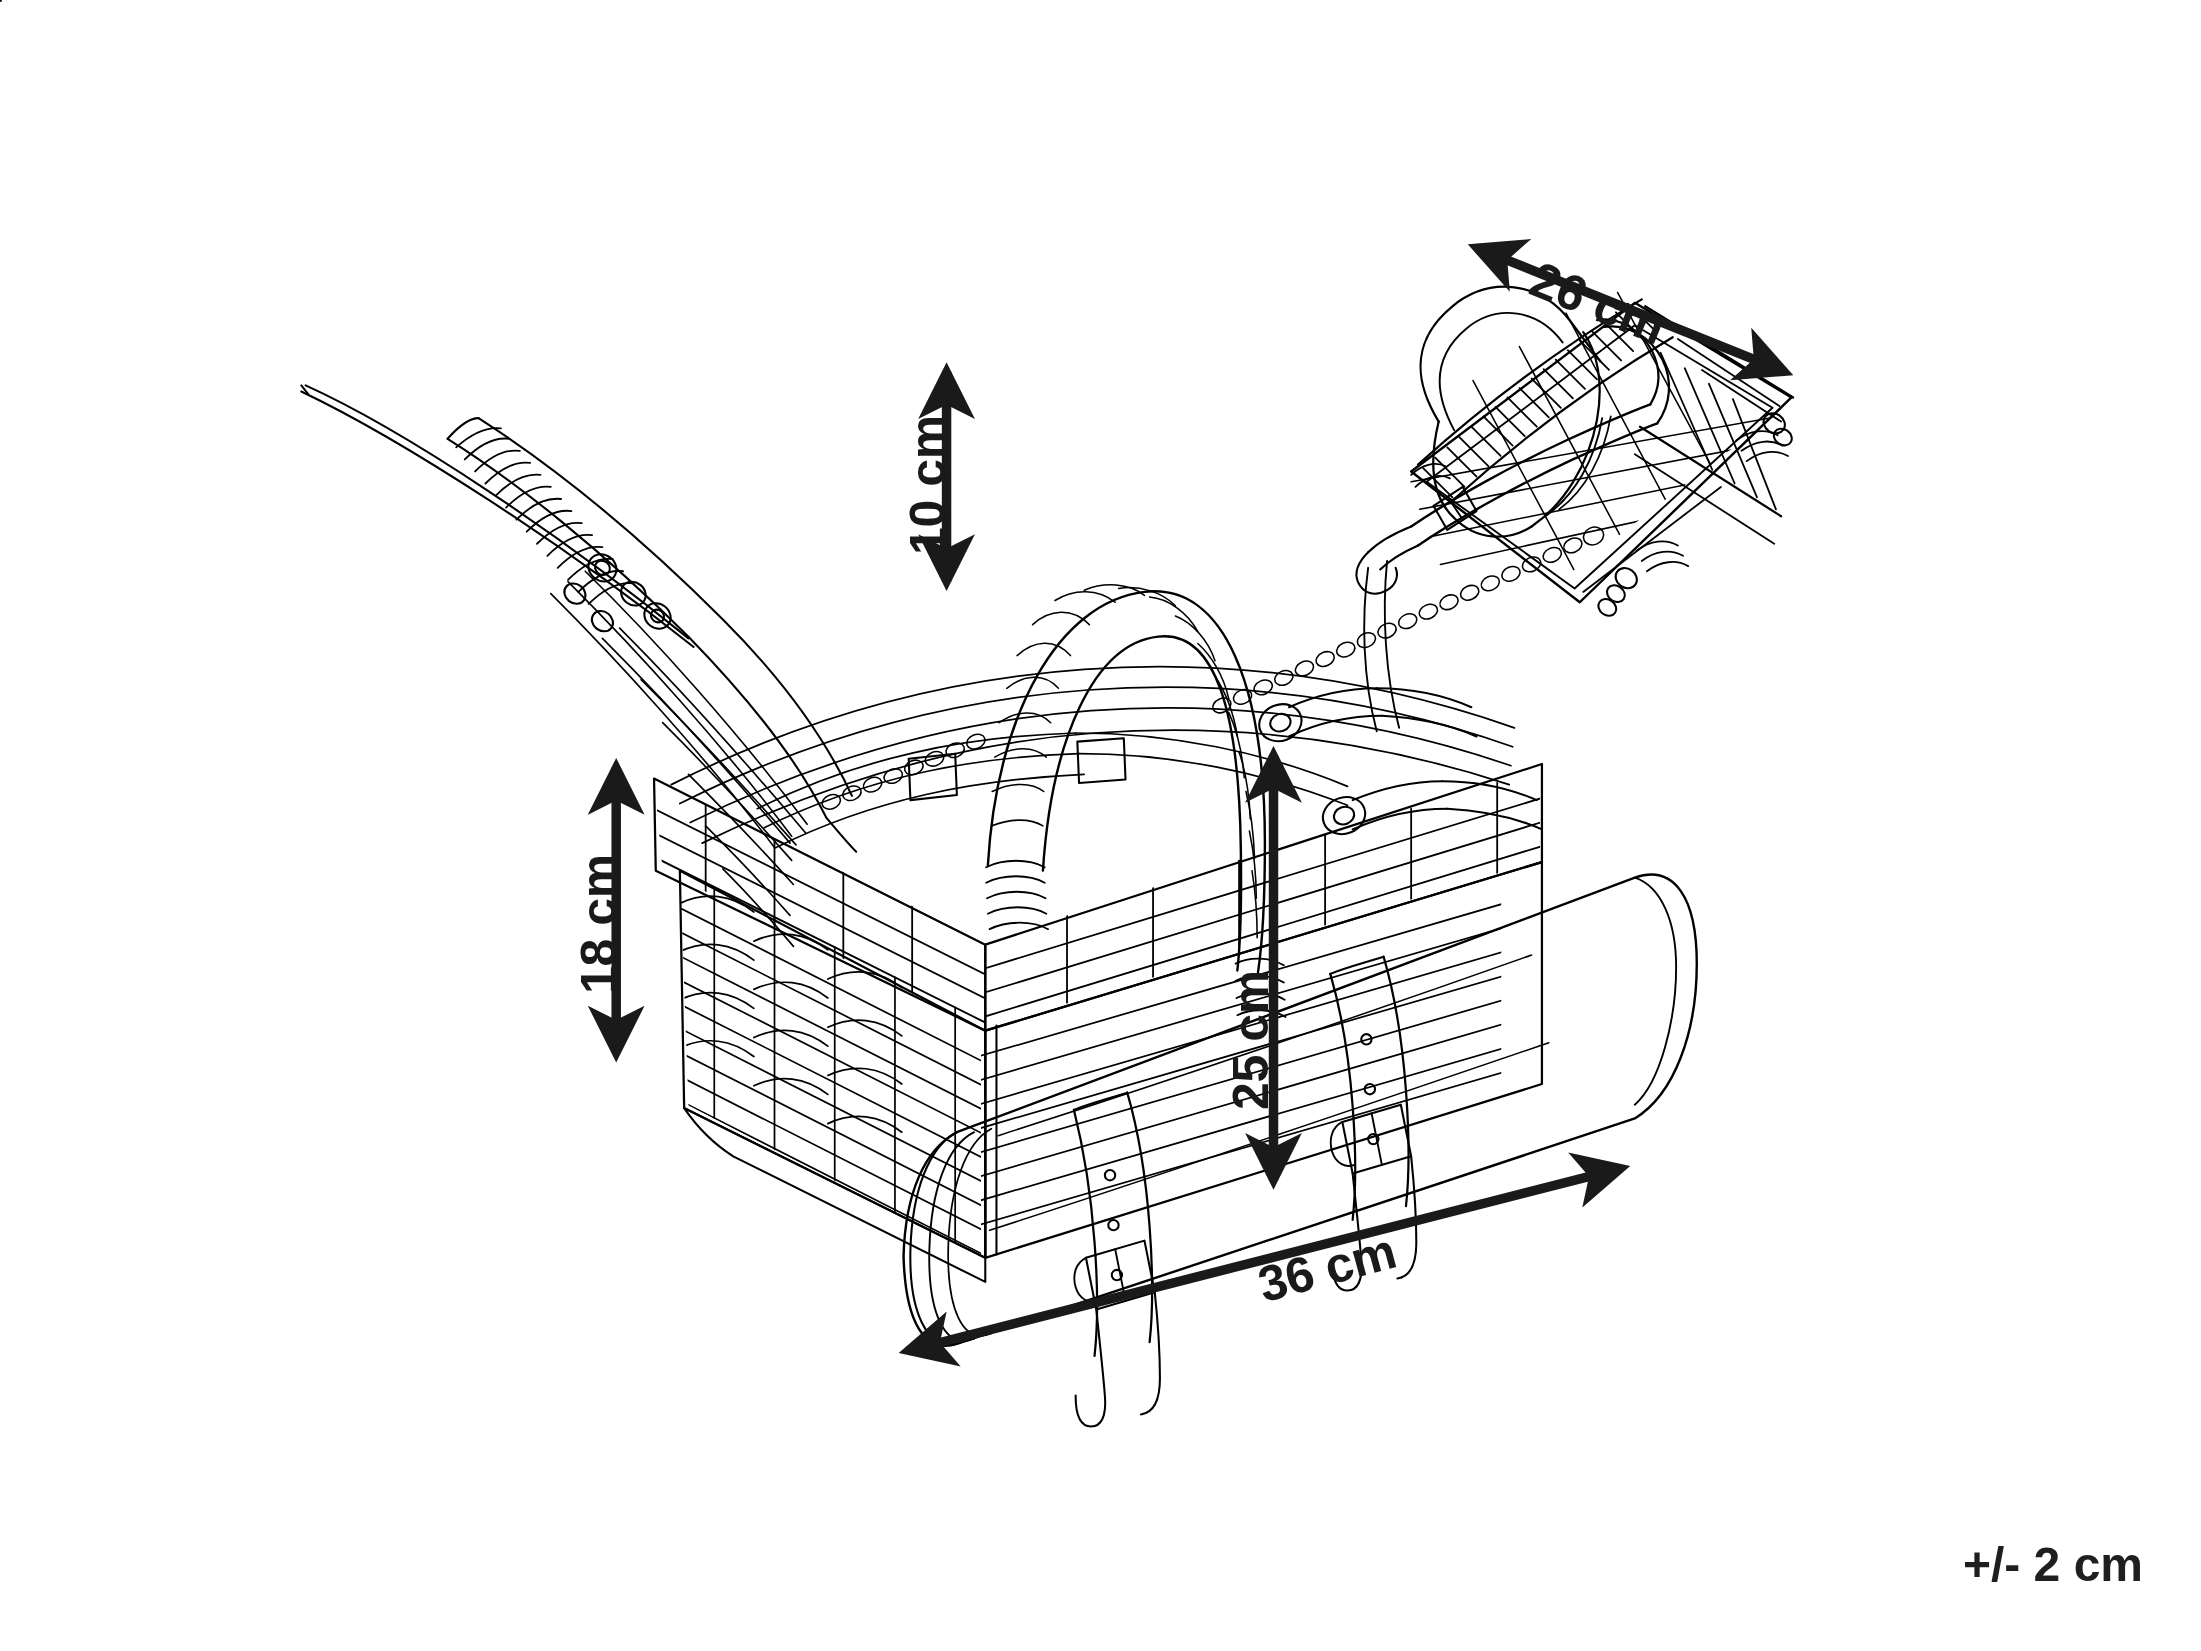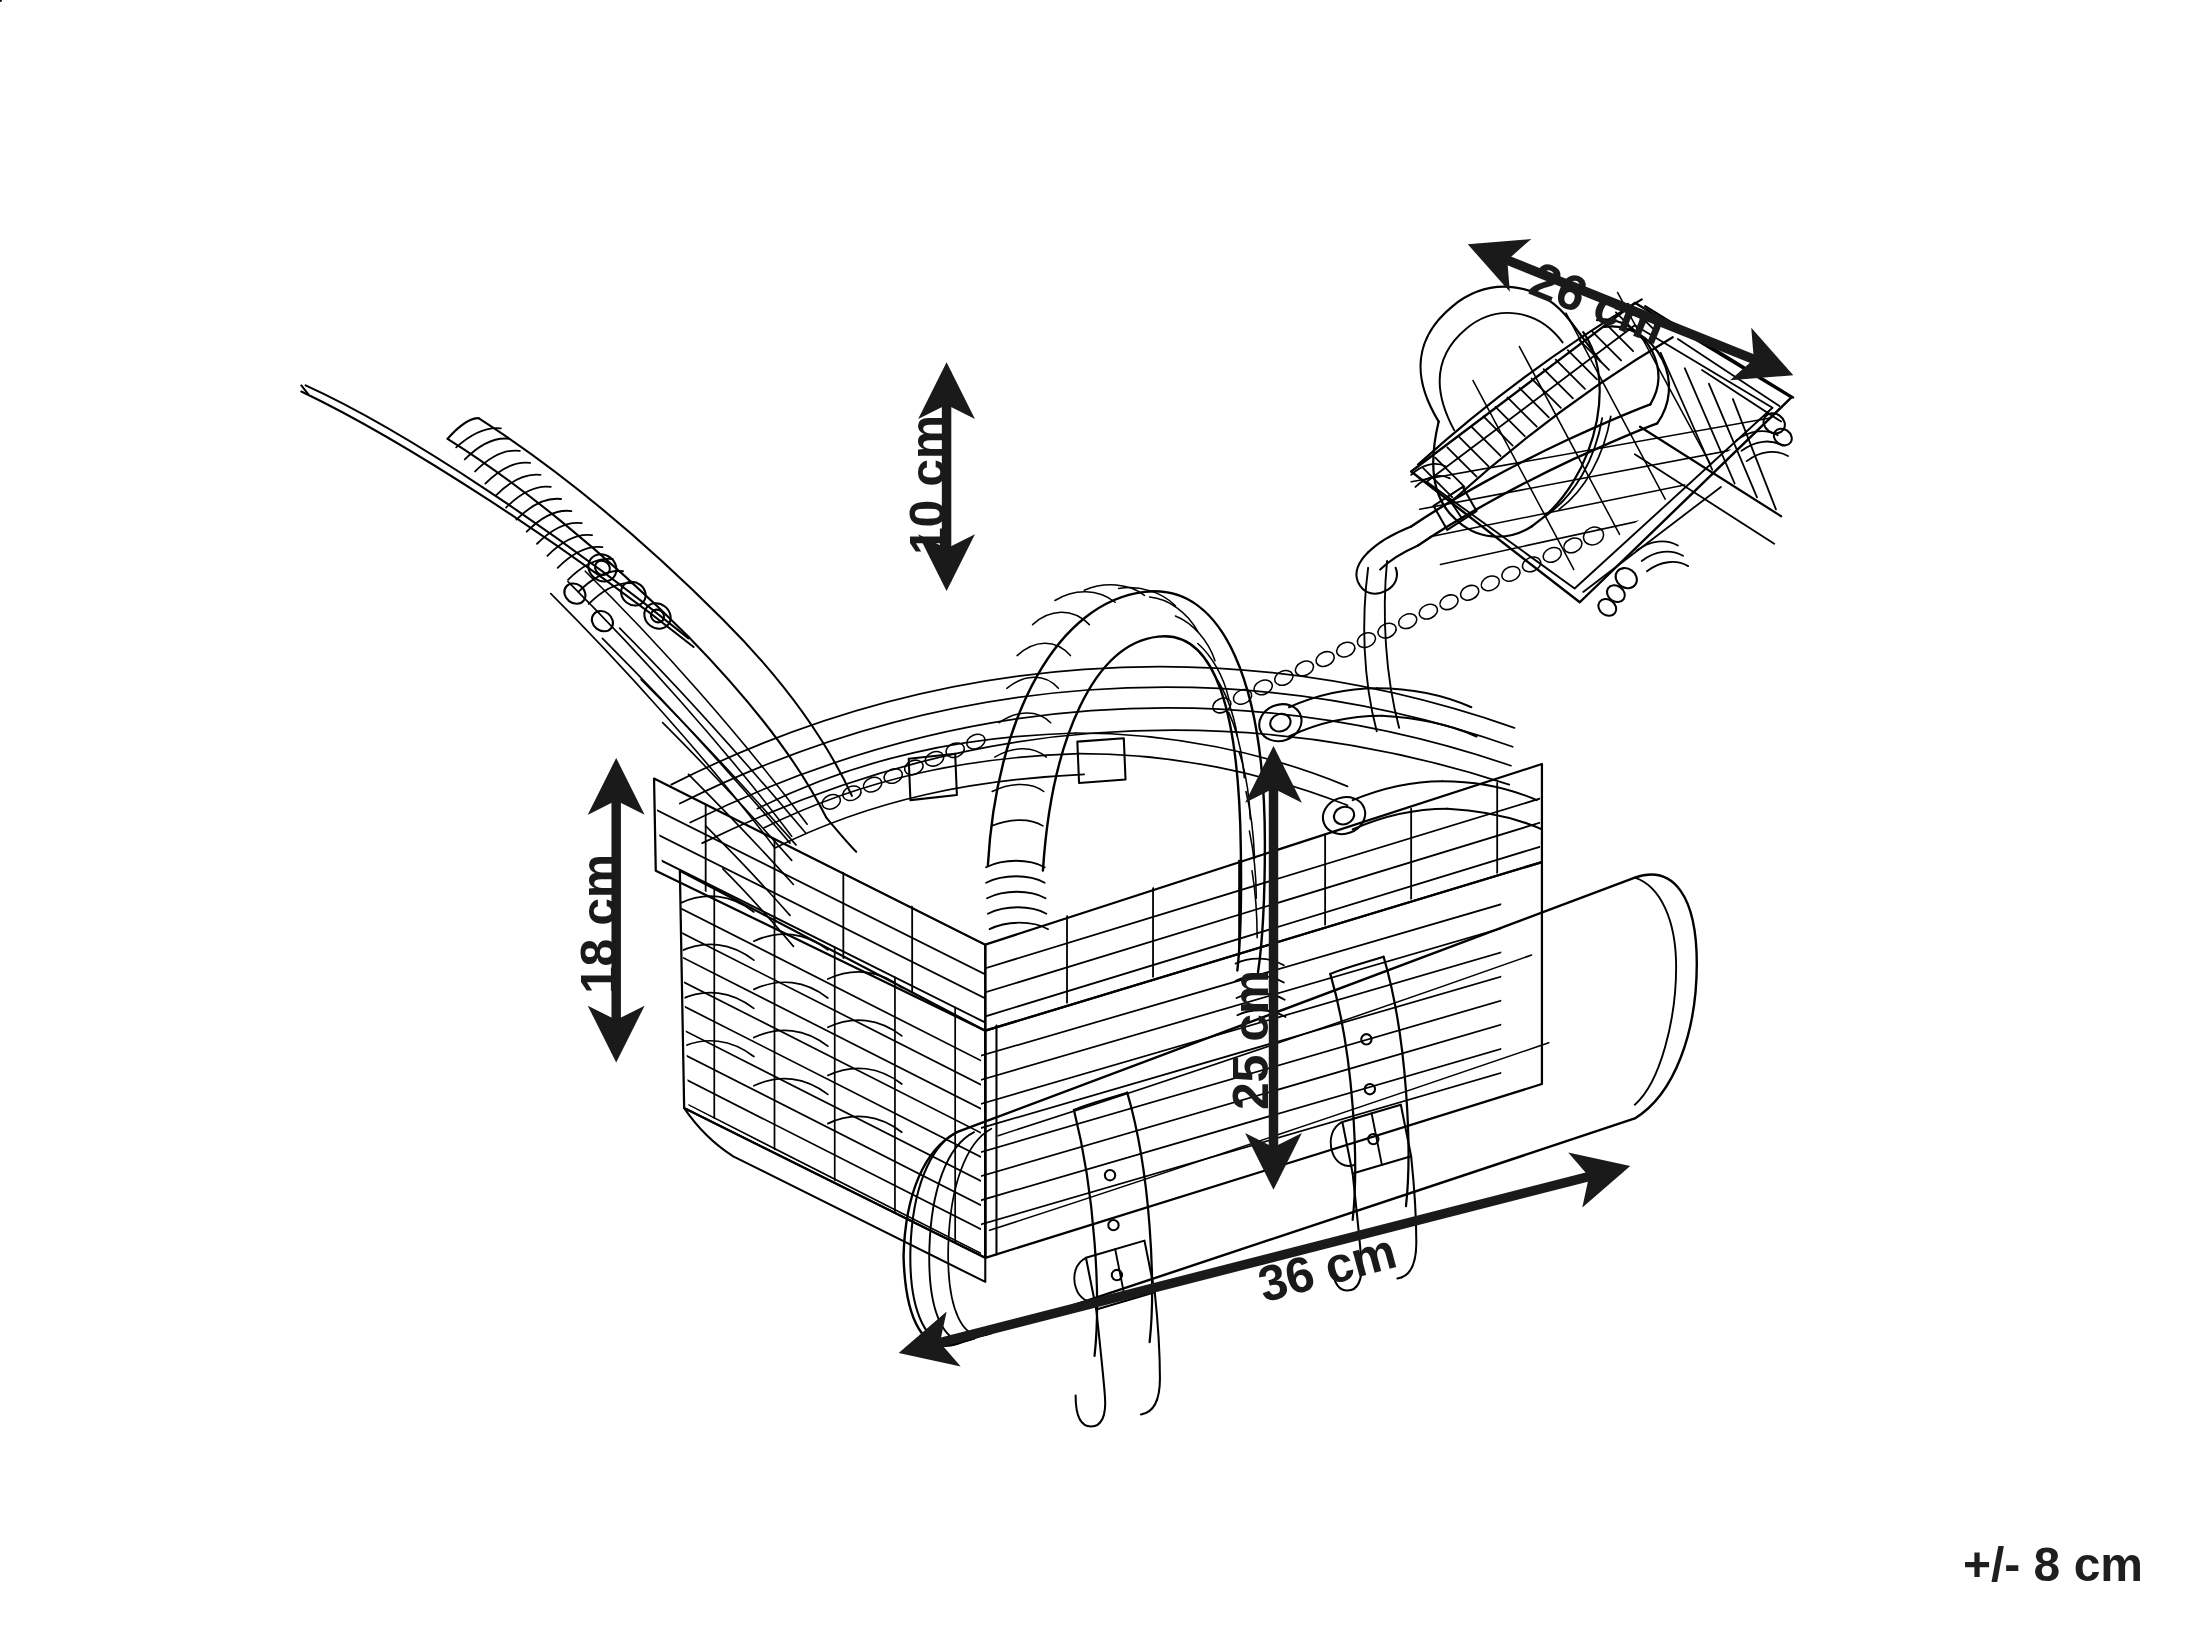--- a/index.html
+++ b/index.html
@@ -530,16 +530,16 @@
   <div class="dim-label" id="label-26">26 cm</div>
 
   <div class="dim-label" id="label-10">10 cm</div>
 
   <div class="dim-label" id="label-18">18 cm</div>
 
   <div class="dim-label" id="label-25">25 cm</div>
 
   <div class="dim-label" id="label-36">36 cm</div>
 
-  <div id="tolerance-note">+/- 8 cm</div>
+  <div id="tolerance-note">+/- 2 cm</div>
 
 </div>
 
 
 </body></html>

